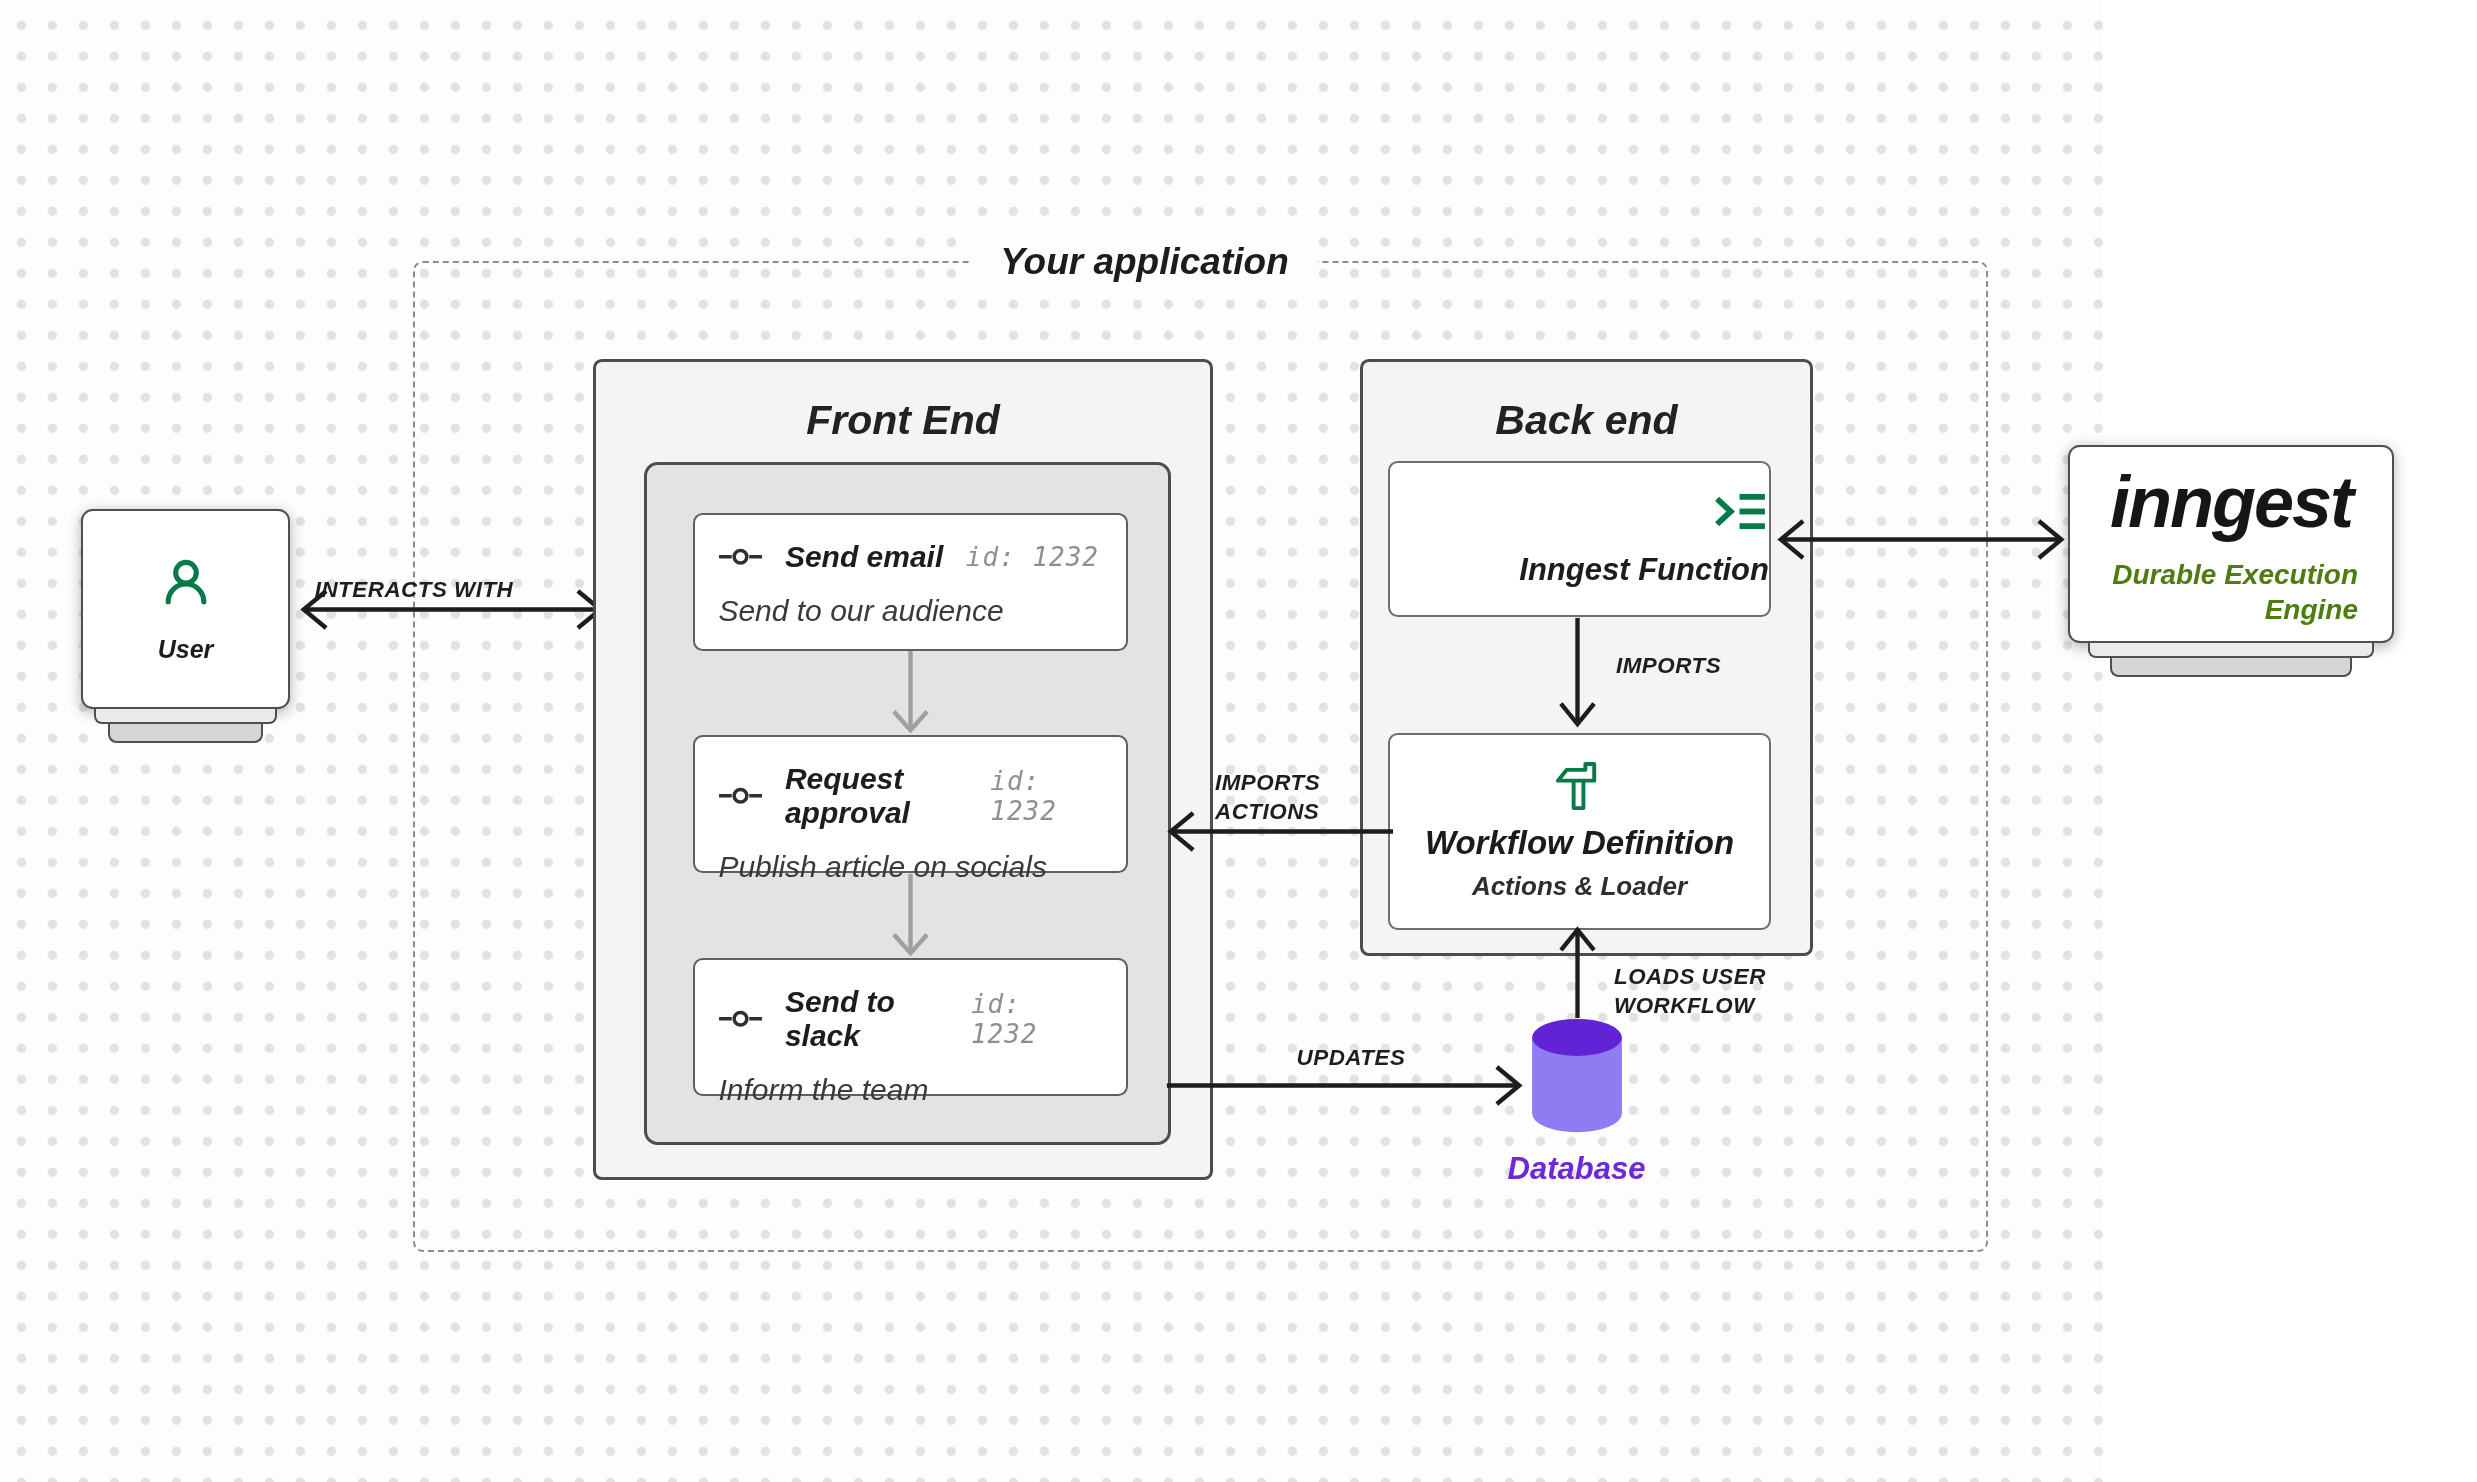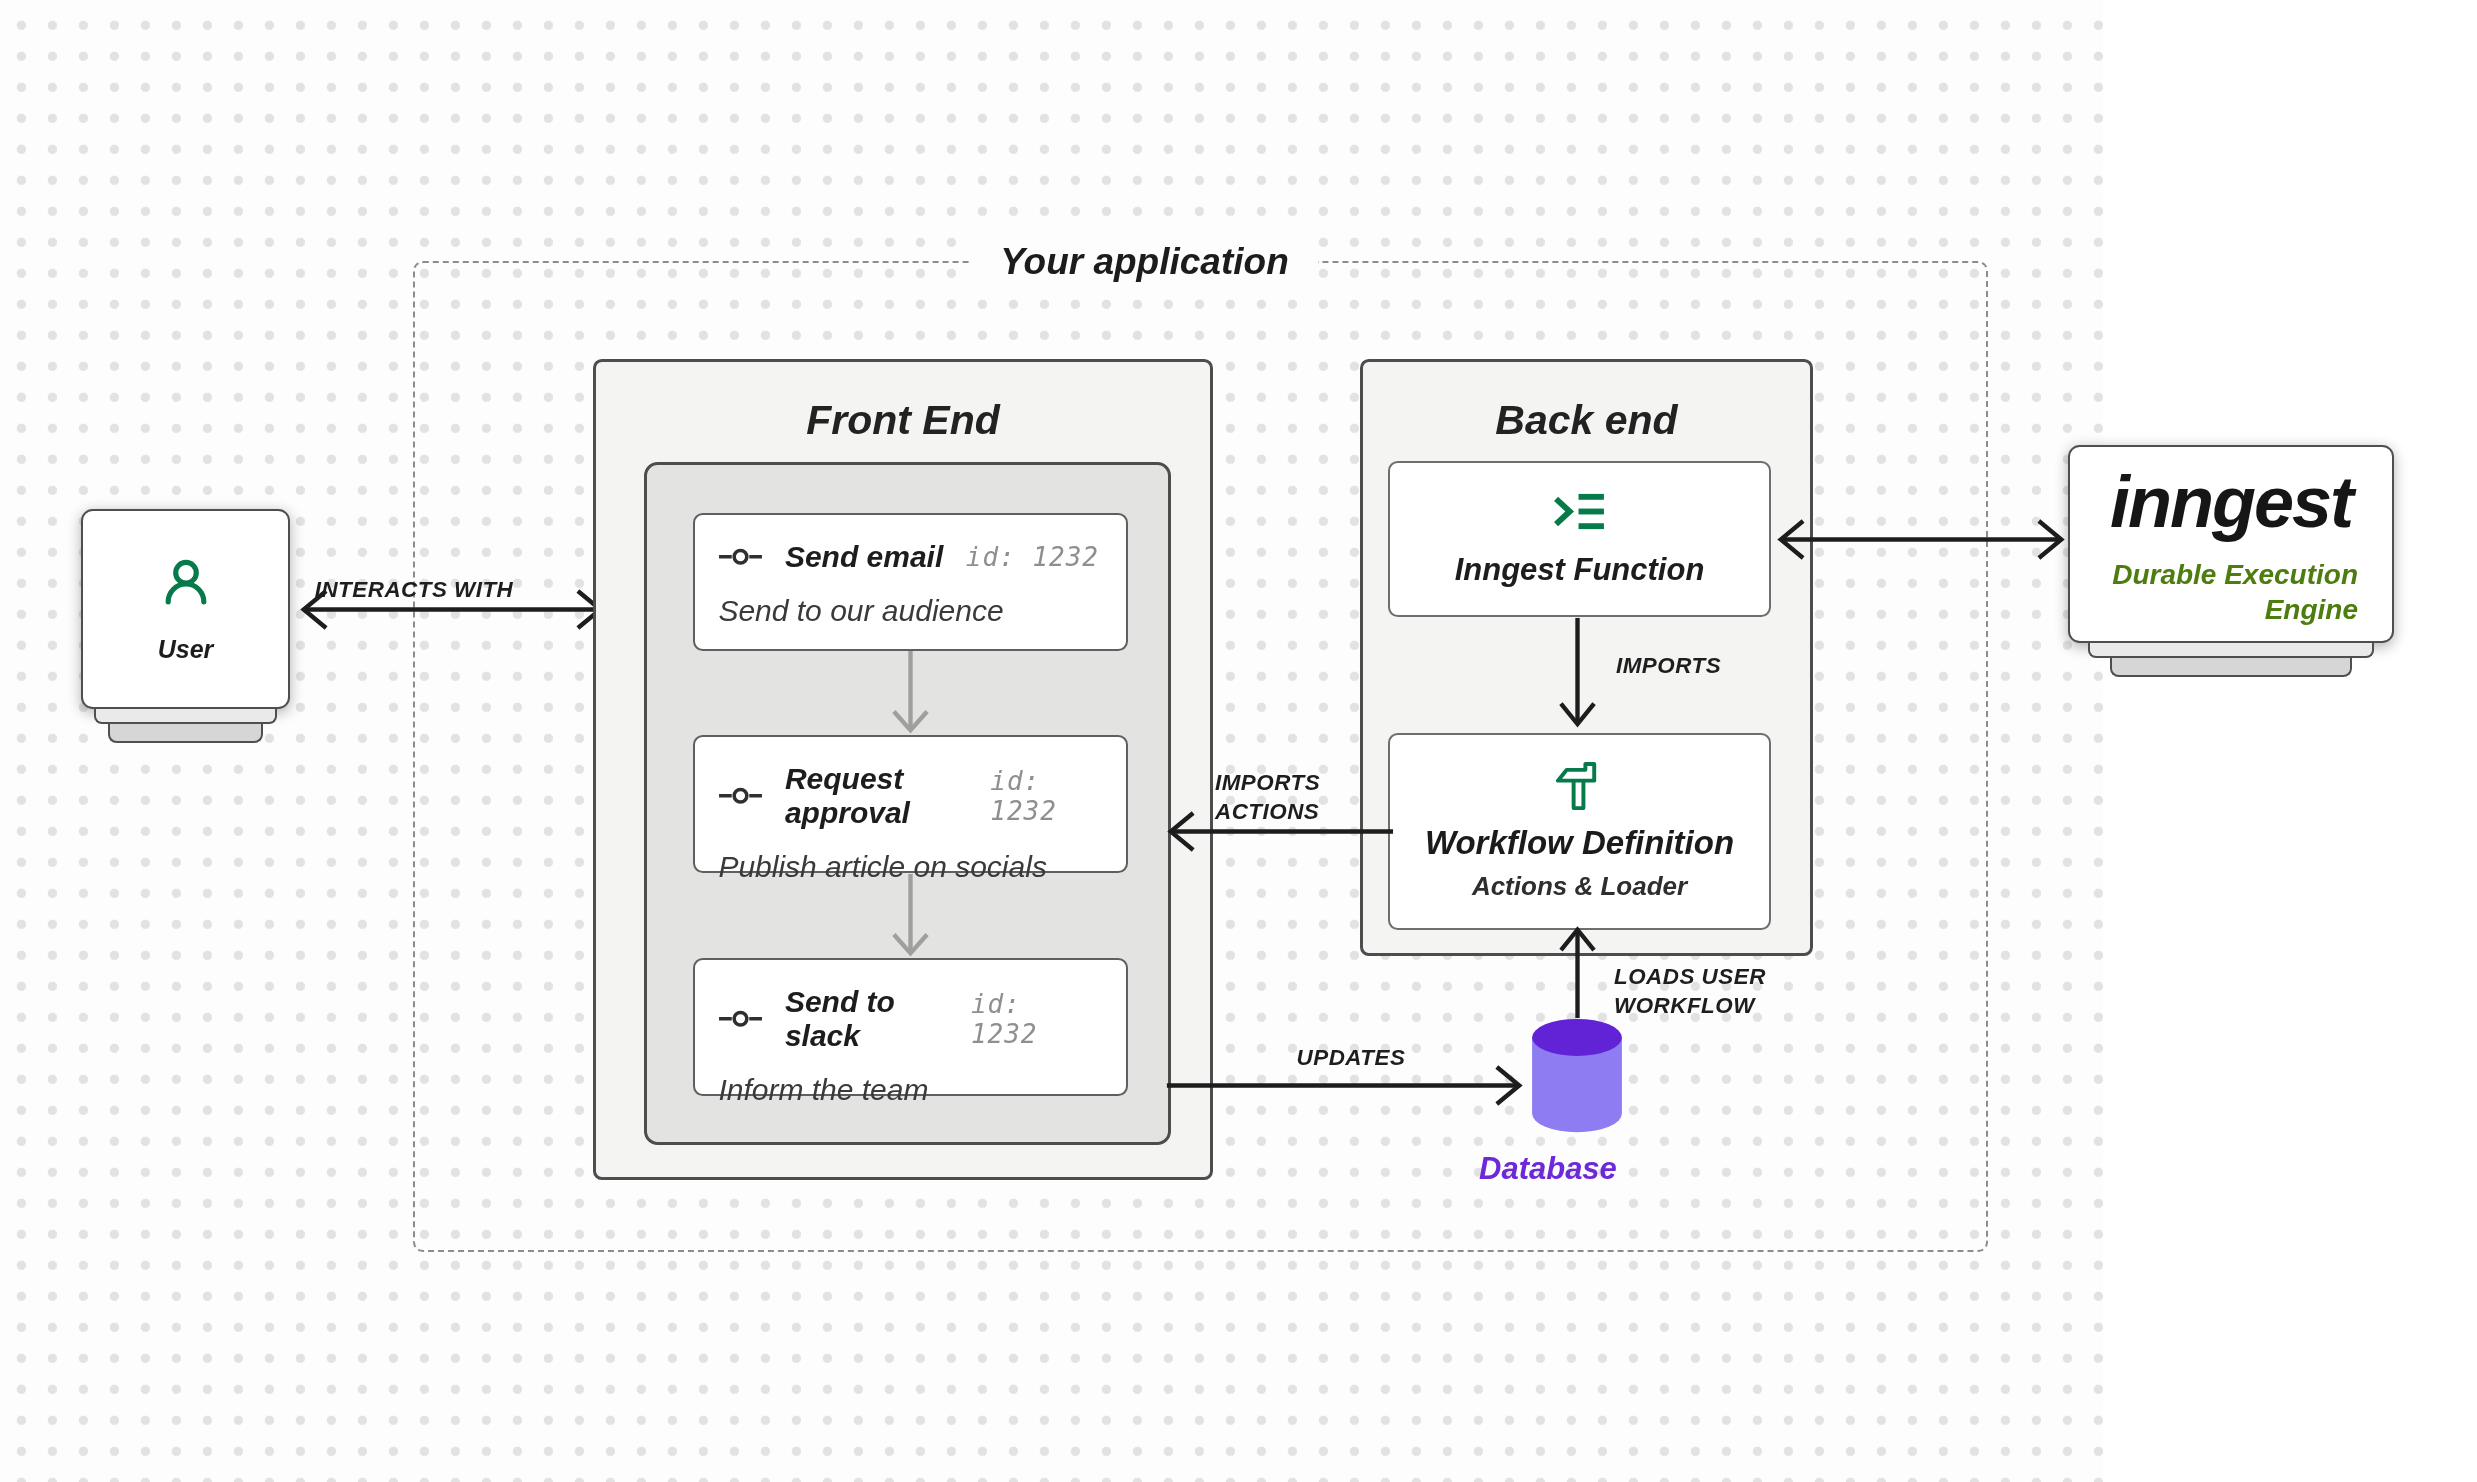--- a/index.html
+++ b/index.html
@@ -86,37 +86,37 @@
   
   .backend-box{
     position:absolute; left:1360px; top:359px; width:453px; height:597px;
     background:#f4f4f3; border:3.4px solid #4d4d4d; border-radius:8.8px;
   }
   .be-card{
     position:absolute; left:25px; width:383px;
     background:#fff; border:2px solid #6e6e6e; border-radius:9.8px;
     display:flex; flex-direction:column; align-items:center; justify-content:center;
   }
-  .function-card{ top:99px; height:156px; gap:19.5px; }
+  .function-card{ top:99px; height:156px; gap:19.5px;align-items:flex-end; }
   .function-label{ font-size:31px; font-weight:600; color:#1d1d1d; }
   .workflow-card{ top:371px; height:197px; gap:9.8px; }
   .workflow-title{ font-size:33px; font-weight:700; color:#1b1b1b; }
   .workflow-subtitle{ font-size:26px; font-weight:600; color:#2e2e2e; }
 
   
   .edge-label{
     position:absolute; font-size:22.4px; font-weight:700; letter-spacing:0.5px;
     color:#1e1e1e; line-height:29px;
   }
   .edge-label.center{ text-align:center; }
 
   
   .db-icon{ position:absolute; left:1528px; top:1016px; }
   .db-label{
-    position:absolute; left:1479px; top:1151px; width:195px; 
+    position:absolute; left:1479px; top:1151px; width:195px; text-align:center;
     font-size:31px; font-weight:700; color:#6d28d9;
   }
 
   
   .engine-group{ position:absolute; left:2068px; top:445px; width:326px; }
   .engine-card{ width:326px; height:198px; gap:13.7px; }
   .engine-logo{ font-size:72px; font-weight:800; letter-spacing:-2px; color:#161616; }
   .engine-subtitle{
     width:254px; text-align:right; font-size:28px; font-weight:600;
     color:#4d7c0f; line-height:1.25;

